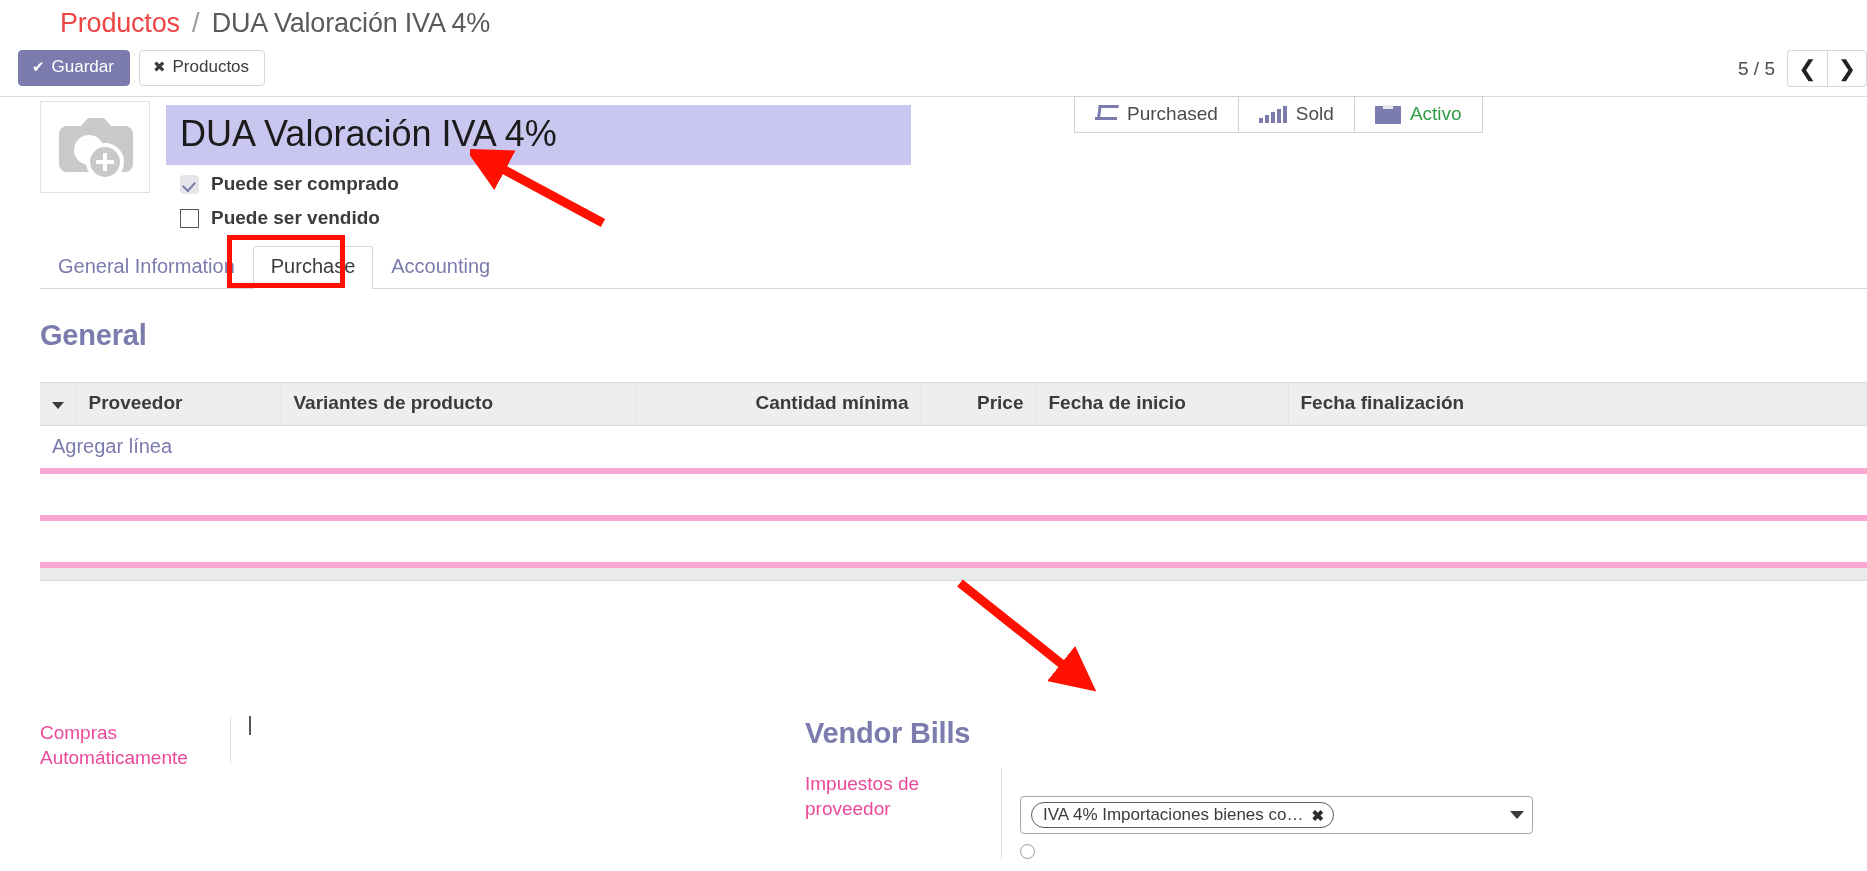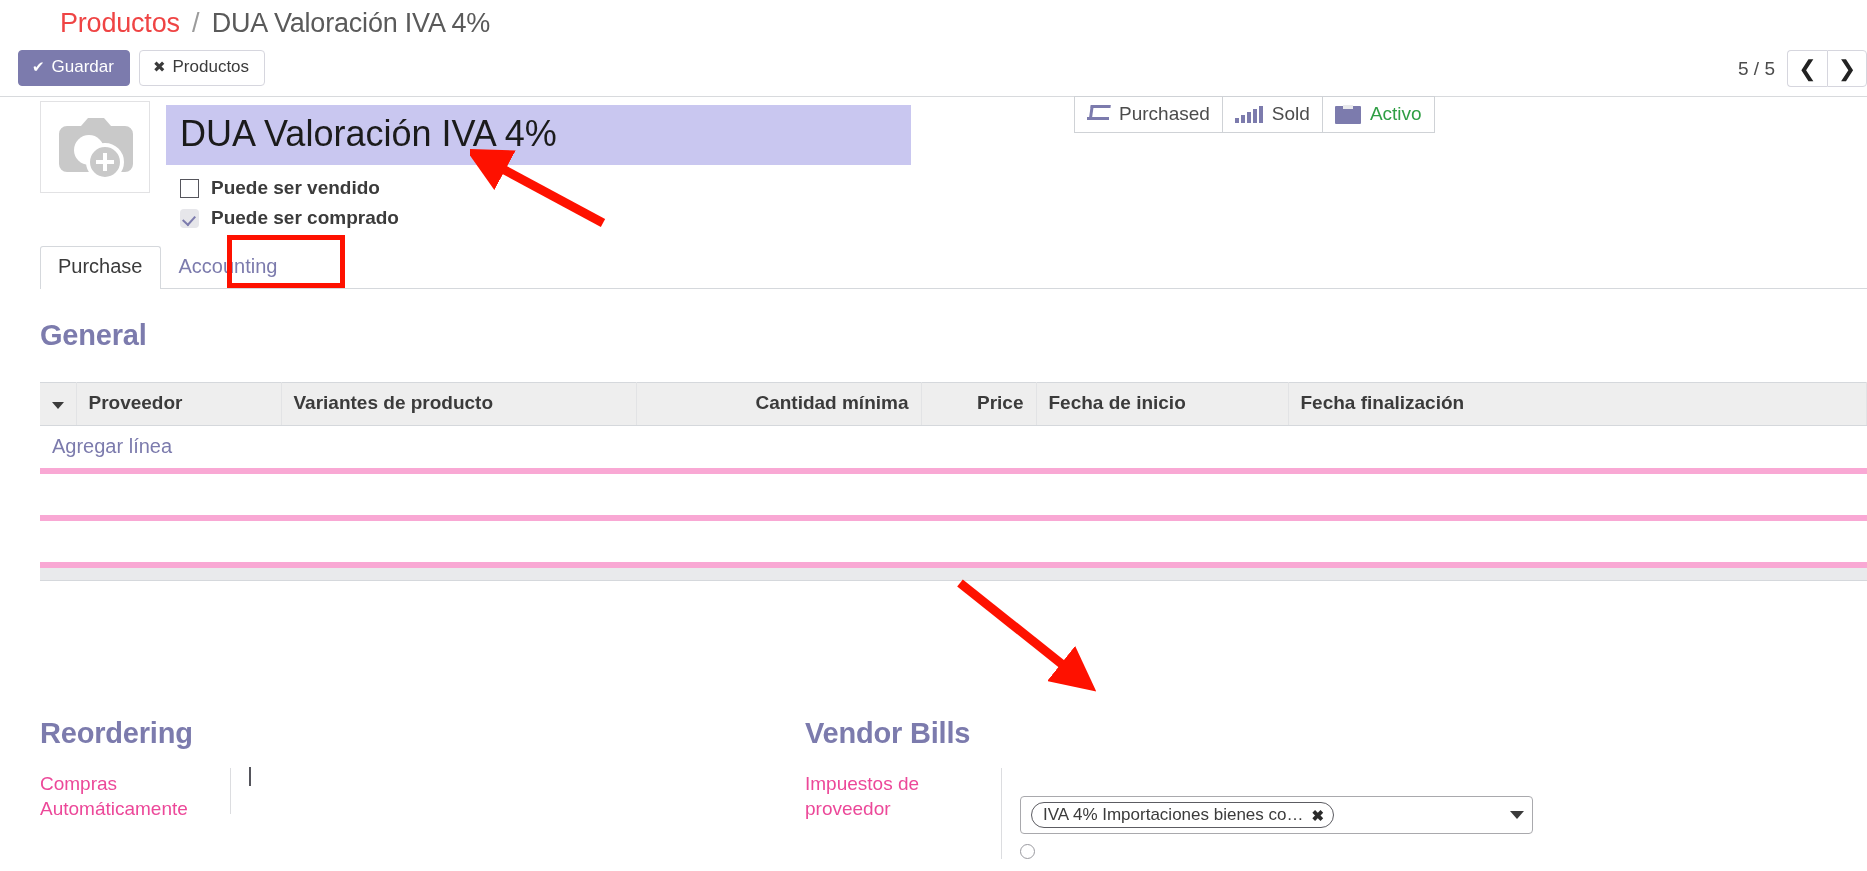--- a/index.html
+++ b/index.html
@@ -103,21 +103,21 @@
     border-bottom: 1px solid #cfd2d6;
   }
   .smart-btn {
     height: 36px;
     border: 1px solid #cfd2d6;
     border-bottom: none;
     background: #fff;
     display: flex;
     align-items: center;
     gap: 9px;
-    padding: 0 12px;
+    padding: 0 20px;
     font-size: 19px;
     color: #4c4c4c;
     cursor: pointer;
     position: relative;
     overflow: hidden;
   }
   .smart-btn + .smart-btn { border-left: none; }
   .sb-label { padding-bottom: 2px; white-space: nowrap; }
   .sb-label.active { color: #2f9e44; }
 
@@ -463,33 +463,34 @@
         <circle cx="36" cy="40" r="15" fill="#ffffff"></circle>
         <circle cx="52" cy="52" r="17" fill="#c9c9c9" stroke="#ffffff" stroke-width="4"></circle>
         <rect x="50" y="43" width="4" height="18" fill="#ffffff"></rect>
         <rect x="43" y="50" width="18" height="4" fill="#ffffff"></rect>
       </svg>
     </div>
 
     <div class="title-col">
       <div class="title-field">DUA Valoración IVA 4%</div>
 
+      <div class="chk-row second">
+        <span class="cbox-checked"></span>
+        <span>Puede ser comprado</span>
+      </div>
+
       <div class="chk-row">
         <span class="cbox"></span>
         <span>Puede ser vendido</span>
       </div>
-
-      <div class="chk-row second">
-        <span class="cbox-checked"></span>
-        <span>Puede ser comprado</span>
-      </div>
     </div>
   </div>
 
   <div class="tabs">
+    <div class="tab">General Information</div>
     <div class="tab active">Purchase</div>
     <div class="tab">Accounting</div>
   </div>
 
   <div class="sec-title" id="vendors-title">General</div>
 
   <table class="vtable">
     <thead>
       <tr>
         <th class="th-caret-cell"><span class="caret"></span></th>
@@ -511,21 +512,20 @@
       <tr class="empty-row">
           <td colspan="7"></td>
         </tr>
       <tr class="foot-row">
           <td colspan="7"></td>
         </tr>
     </tbody>
   </table>
 
   <div class="grp grp-left">
-    <h3>Reordering</h3>
     <div class="field-row">
       <div class="field-label">Compras Automáticamente</div>
       <div class="field-val">
         <span class="cbox"></span>
       </div>
     </div>
   </div>
 
   <div class="grp grp-right">
     <h3>Vendor Bills</h3>

